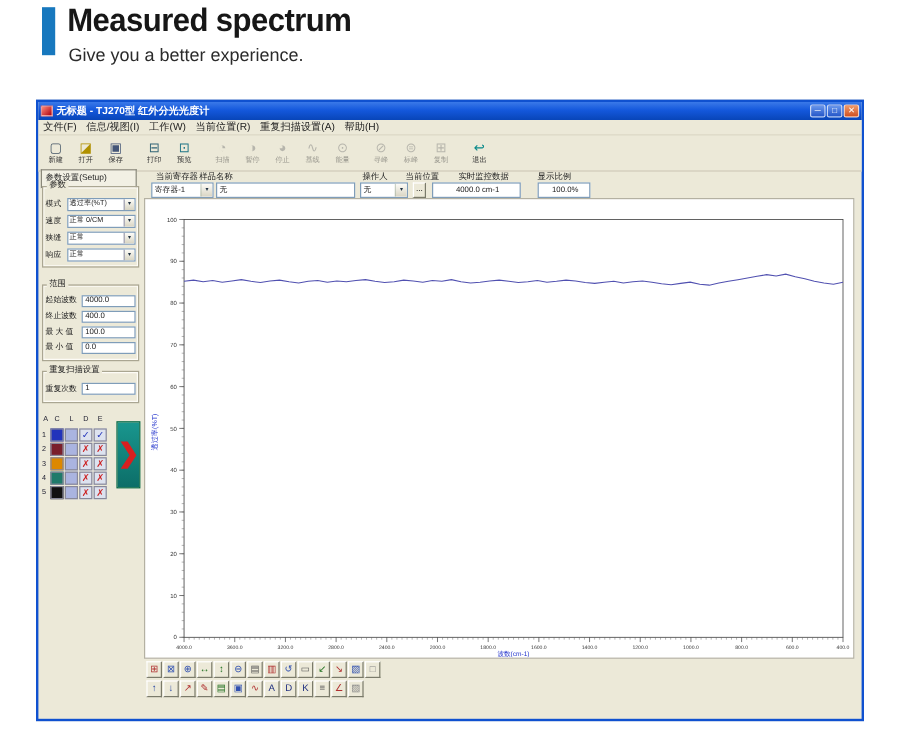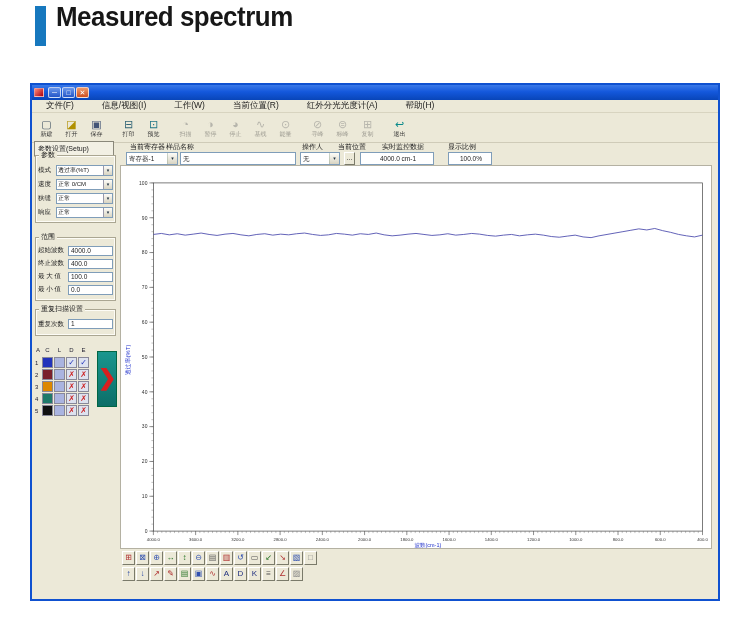--- a/index.html
+++ b/index.html
@@ -22,21 +22,21 @@
   .app-icon { width:10px; height:9px; background:linear-gradient(135deg,#f87,#a01);
               border:1px solid rgba(255,255,255,.5); margin-right:3px; flex:0 0 auto; }
   .title-text { font-size:8.5px; font-weight:bold; white-space:nowrap; overflow:hidden; flex:1; }
   .win-btn { width:13px; height:11px; margin-left:1px; border:1px solid rgba(255,255,255,.7);
              border-radius:2px; font-size:7px; line-height:9px; text-align:center; color:#fff;
              background:linear-gradient(180deg,#6a97ec,#2456c8); flex:0 0 auto; }
   .win-btn.close { background:linear-gradient(180deg,#ef9a6a,#cf5021); }
 
   .menubar { position:absolute; left:0; top:15px; right:0; height:13px; background:#ece9d8;
              border-bottom:1px solid #d8d4c0; display:flex; align-items:center; }
-  .menu-item { font-size:8.5px; color:#222; padding:0 14px; white-space:nowrap; }
+  .menu-item { font-size:8.5px; color:#222; padding:0 4px; white-space:nowrap; }
 
   .toolbar { position:absolute; left:0; top:28px; right:0; height:30px; background:#ece9d8;
              border-bottom:1px solid #cfcbb8; display:flex; align-items:flex-start; padding:1px 2px; }
   .tb-btn { width:25px; height:27px; display:flex; flex-direction:column; align-items:center;
             justify-content:center; border:1px solid transparent; }
   .tb-btn.sep { margin-left:7px; }
   .tb-icon { font-size:11px; line-height:13px; }
   .tb-label { font-size:6px; color:#333; line-height:7px; white-space:nowrap; }
   .tb-btn.disabled { opacity:.45; filter:grayscale(1); }
 
@@ -106,36 +106,38 @@
             border:1px solid; border-color:#fff #7a7a6a #7a7a6a #fff;
             font-size:8px; line-height:12px; text-align:center; }
 </style>
 </head>
 <body>
 
 <div class="page">
 
   <div class="hdr-bar"></div>
   <div class="hdr-title">Measured spectrum</div>
+  <div class="hdr-sub">Give you a better experience.</div>
 
   <div class="window">
 
     <div class="titlebar">
       <span class="app-icon"></span>
+      <span class="title-text">无标题 - TJ270型 红外分光光度计</span>
       <span class="win-btn">─</span>
       <span class="win-btn">□</span>
       <span class="win-btn close">✕</span>
     </div>
 
     <div class="menubar" id="menubar">
         <span class="menu-item">文件(F)</span>
         <span class="menu-item">信息/视图(I)</span>
         <span class="menu-item">工作(W)</span>
         <span class="menu-item">当前位置(R)</span>
-        <span class="menu-item">红外分光光度计(A)</span>
+        <span class="menu-item">重复扫描设置(A)</span>
         <span class="menu-item">帮助(H)</span>
       </div>
 
     <div class="toolbar" id="toolbar">
         <div class="tb-btn">
           <div class="tb-icon" style="color: rgb(68, 85, 102);">▢</div>
           <div class="tb-label">新建</div>
         </div>
         <div class="tb-btn">
           <div class="tb-icon" style="color: rgb(176, 144, 0);">◪</div>

